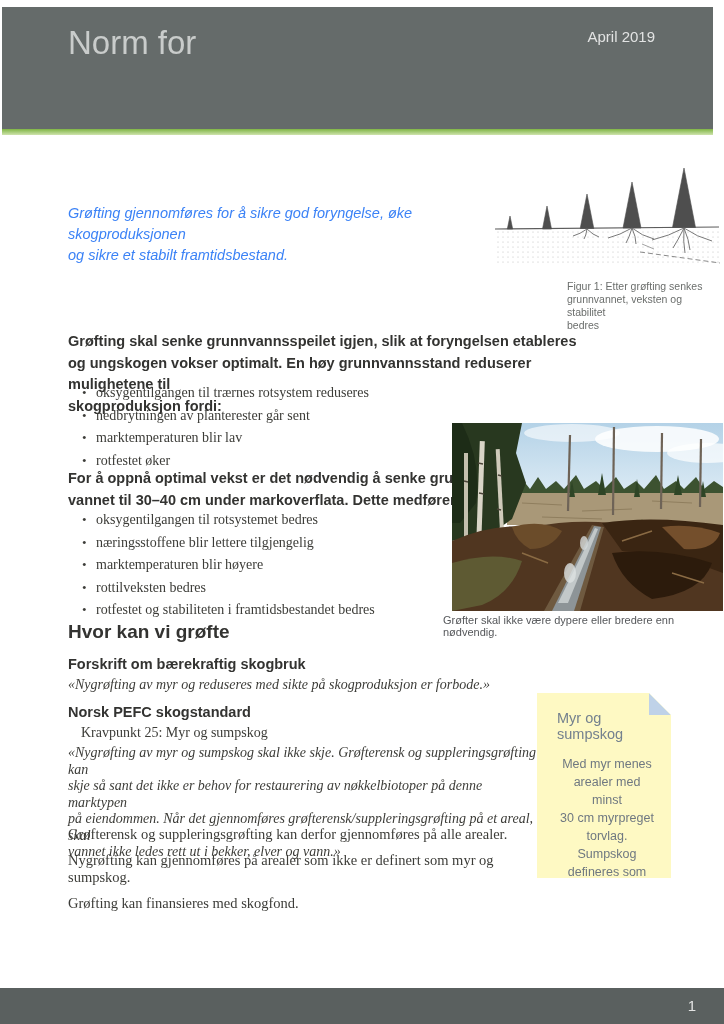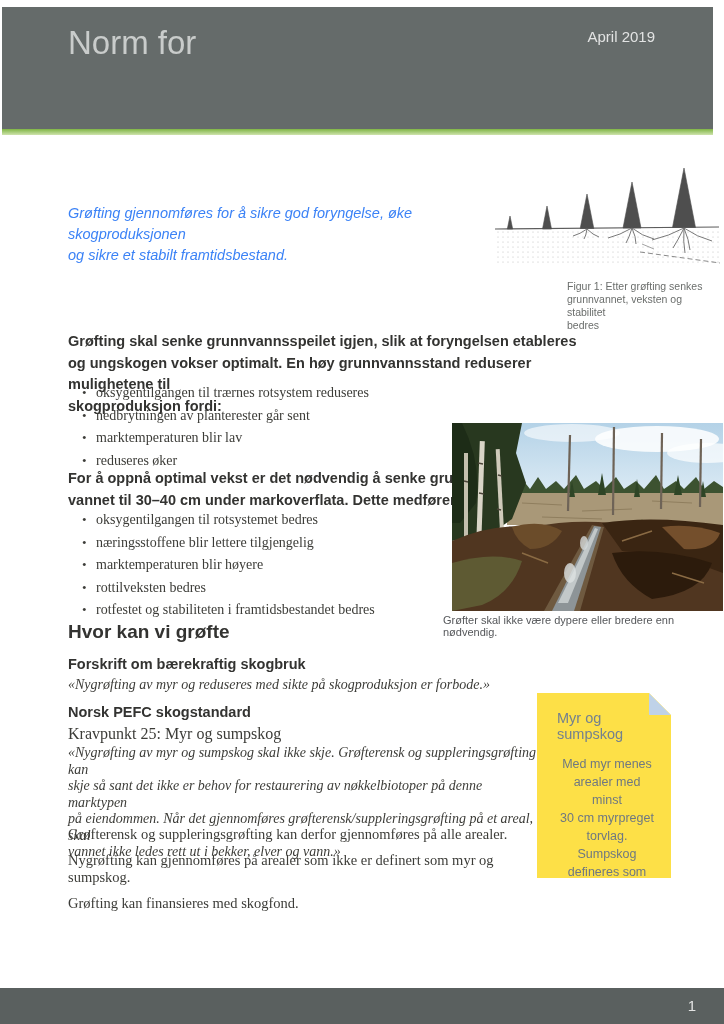--- a/index.html
+++ b/index.html
@@ -32,35 +32,35 @@
   #bullets1 { top:386px; }
   #bullets2 { top:513px; }
 
   .h2 { position:absolute; left:68px; top:621px; font-size:19px; font-weight:700; color:#333331; }
   .h3 { position:absolute; left:68px; font-size:14.5px; font-weight:700; color:#333331; }
   #h3-forskrift { top:656px; }
   #h3-pefc { top:704px; }
   .quote { position:absolute; left:68px; font-family:"Liberation Serif", serif; font-style:italic; font-size:14px; color:#3c3c38; }
   #quote1 { top:677px; }
   #quote2 { top:745px; width:470px; line-height:16.5px; }
-  .krav { position:absolute; left:68px; top:725px; font-family:"Liberation Serif", serif; font-size:16px; color:#3c3c38; }
+  .krav { position:absolute; left:81px; top:725px; font-family:"Liberation Serif", serif; font-size:14px; color:#3c3c38; }
 
   .closing { position:absolute; left:68px; top:826px; width:470px; font-family:Liberation Serif, serif; font-size:14.5px; color:#3c3c38; }
   .closing p { margin-bottom:9px; line-height:17px; }
 
   
   .figure1 { position:absolute; left:492px; top:166px; width:230px; height:112px; }
   .figure1-caption { position:absolute; left:567px; top:280px; width:140px; font-size:10.5px; line-height:13px; color:#6b6e6c; }
 
   
   .photo { position:absolute; left:452px; top:423px; width:271px; height:188px; overflow:hidden; }
   .photo-caption { position:absolute; left:443px; top:614px; font-size:11px; color:#55575a; }
 
   
-  .infobox { position:absolute; left:537px; top:693px; width:134px; height:185px; background:#fde047;
+  .infobox { position:absolute; left:537px; top:693px; width:134px; height:185px; background:#fef9c3;
              clip-path:polygon(0 0, calc(100% - 22px) 0, 100% 22px, 100% 100%, 0 100%); padding:17px 14px 0 20px; }
   .infobox::before { content:""; position:absolute; top:0; right:0; width:0; height:0;
              border-left:22px solid #bfd2e8; border-top:22px solid transparent; transform:translateX(0); }
   .infobox-title { font-size:14.5px; color:#74818e; margin-bottom:13px; font-weight:400; }
   .infobox-body { font-size:12.5px; line-height:18px; color:#6f7881;text-align:center; }
 
   
   .footer { position:absolute; left:0; top:988px; width:724px; height:36px; background:#5a605f; }
   .footer-page { position:absolute; right:28px; top:9px; font-size:15px; color:#e3e4e3; }
 </style>
@@ -121,21 +121,21 @@
 grunnvannet, veksten og stabilitet
 bedres</p>
 
   <p class="boldpara preline" id="bold1">Grøfting skal senke grunnvannsspeilet igjen, slik at foryngelsen etableres
 og ungskogen vokser optimalt. En høy grunnvannsstand reduserer mulighetene til
 skogproduksjon fordi:</p>
   <ul class="bullets" id="bullets1">
       <li>oksygentilgangen til trærnes rotsystem reduseres</li>
       <li>nedbrytningen av planterester går sent</li>
       <li>marktemperaturen blir lav</li>
-      <li>reduseres øker</li>
+      <li>rotfestet øker</li>
     </ul>
 
   <p class="boldpara preline" id="bold2">For å oppnå optimal vekst er det nødvendig å senke grunn-
 vannet til 30–40 cm under markoverflata. Dette medfører at:</p>
   <ul class="bullets" id="bullets2">
       <li>oksygentilgangen til rotsystemet bedres</li>
       <li>næringsstoffene blir lettere tilgjengelig</li>
       <li>marktemperaturen blir høyere</li>
       <li>rottilveksten bedres</li>
       <li>rotfestet og stabiliteten i framtidsbestandet bedres</li>

